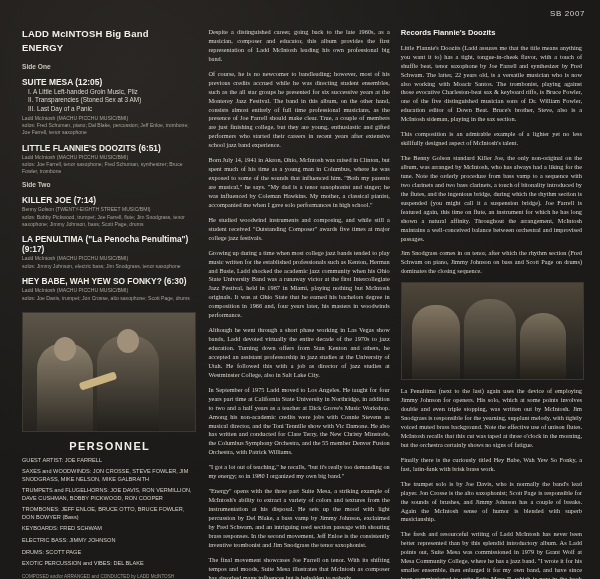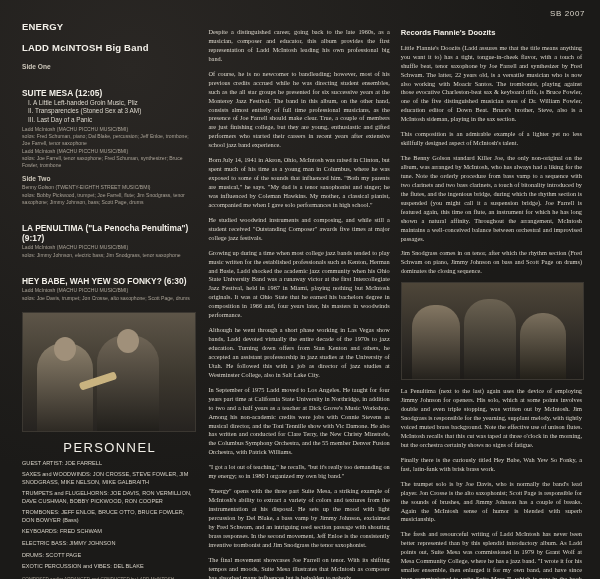--- a/index.html
+++ b/index.html
@@ -34,21 +34,21 @@
     font-family:"Liberation Sans", sans-serif;
     font-weight:bold;font-size:9.5px;line-height:1.25;
     color:#f2efe8;letter-spacing:.2px;margin-bottom:9px;
   }
   .side{
     font-family:"Liberation Sans", sans-serif;
     font-size:6.6px;font-weight:bold;color:#cdc7ba;margin:7px 0 2px;
   }
   .trk{
     font-family:"Liberation Sans", sans-serif;
-    font-weight:bold;font-size:8.4px;color:#f2efe8;margin:18px 0 1px;
+    font-weight:bold;font-size:8.4px;color:#f2efe8;margin:7px 0 1px;
   }
   .sub{
     font-family:"Liberation Sans", sans-serif;
     font-size:6.4px;color:#ddd8cd;line-height:1.35;margin-left:6px;
   }
   .cred{
     font-family:"Liberation Sans", sans-serif;
     font-size:5.1px;color:#a9a296;line-height:1.3;margin:1px 0 0;
   }
   .pers{
@@ -79,21 +79,21 @@
   }
   .photo .hA{left:31px;bottom:70px;}
   .photo .hB{left:94px;bottom:78px;}
   .photo .horn{
     position:absolute;left:56px;bottom:46px;width:38px;height:8px;
     background:#c9b380;transform:rotate(-18deg);border-radius:3px;
   }
 
   .pershead{
     font-family:"Liberation Sans", sans-serif;
-    font-weight:normal;font-size:13px;color:#f2efe8;
+    font-weight:bold;font-size:11px;color:#f2efe8;
     text-align:center;letter-spacing:1.4px;margin:8px 0 5px;
   }
   .body{
     font-size:6.3px;line-height:1.42;color:#ddd8cd;
     text-align:justify;
     font-family:"Liberation Serif", serif;
   }
   .body p{margin:0 0 6px;}
   .bhead{
     font-family:"Liberation Sans", sans-serif;
@@ -124,42 +124,44 @@
 </head>
 <body>
 
 <div class="sleeve">
 
   <div class="catno">SB 2007</div>
 
   <div class="cols">
 
     <div class="col col1">
+      <div class="title">LADD McINTOSH Big Band</div>
       <div class="title" style="margin-top:-7px">ENERGY</div>
-      <div class="title">LADD McINTOSH Big Band</div>
 
       <div class="side">Side One</div>
 
       <div>
         <div class="trk">SUITE MESA (12:05)</div>
         <div class="sub" style="white-space:pre-line">I.  A Little Left-handed Groin Music, Pliz
 II.  Transparencies (Stoned Sex at 3 AM)
 III.  Last Day of a Panic</div>
         <div class="cred">Ladd McIntosh (MACHU PICCHU MUSIC/BMI)</div>
         <div class="cred">solos: Fred Schuman, piano; Dal Blake, percussion; Jeff Enloe, trombone; Joe Farrell, tenor saxophone</div>
       </div>
 
       <div>
+        <div class="trk">LITTLE FLANNIE'S DOOZITS (6:51)</div>
         <div class="cred">Ladd McIntosh (MACHU PICCHU MUSIC/BMI)</div>
         <div class="cred">solos: Joe Farrell, tenor saxophone; Fred Schuman, synthesizer; Bruce Fowler, trombone</div>
       </div>
 
       <div class="side">Side Two</div>
 
       <div>
+        <div class="trk">KILLER JOE (7:14)</div>
         <div class="cred">Benny Golson (TWENTY-EIGHTH STREET MUSIC/BMI)</div>
         <div class="cred">solos: Bobby Pickwood, trumpet; Joe Farrell, flute; Jim Snodgrass, tenor saxophone; Jimmy Johnson, bass; Scott Page, drums</div>
       </div>
 
       <div>
         <div class="trk">LA PENULTIMA ("La Penocha Penultima") (9:17)</div>
         <div class="cred">Ladd McIntosh (MACHU PICCHU MUSIC/BMI)</div>
         <div class="cred">solos: Jimmy Johnson, electric bass; Jim Snodgrass, tenor saxophone</div>
       </div>
 

